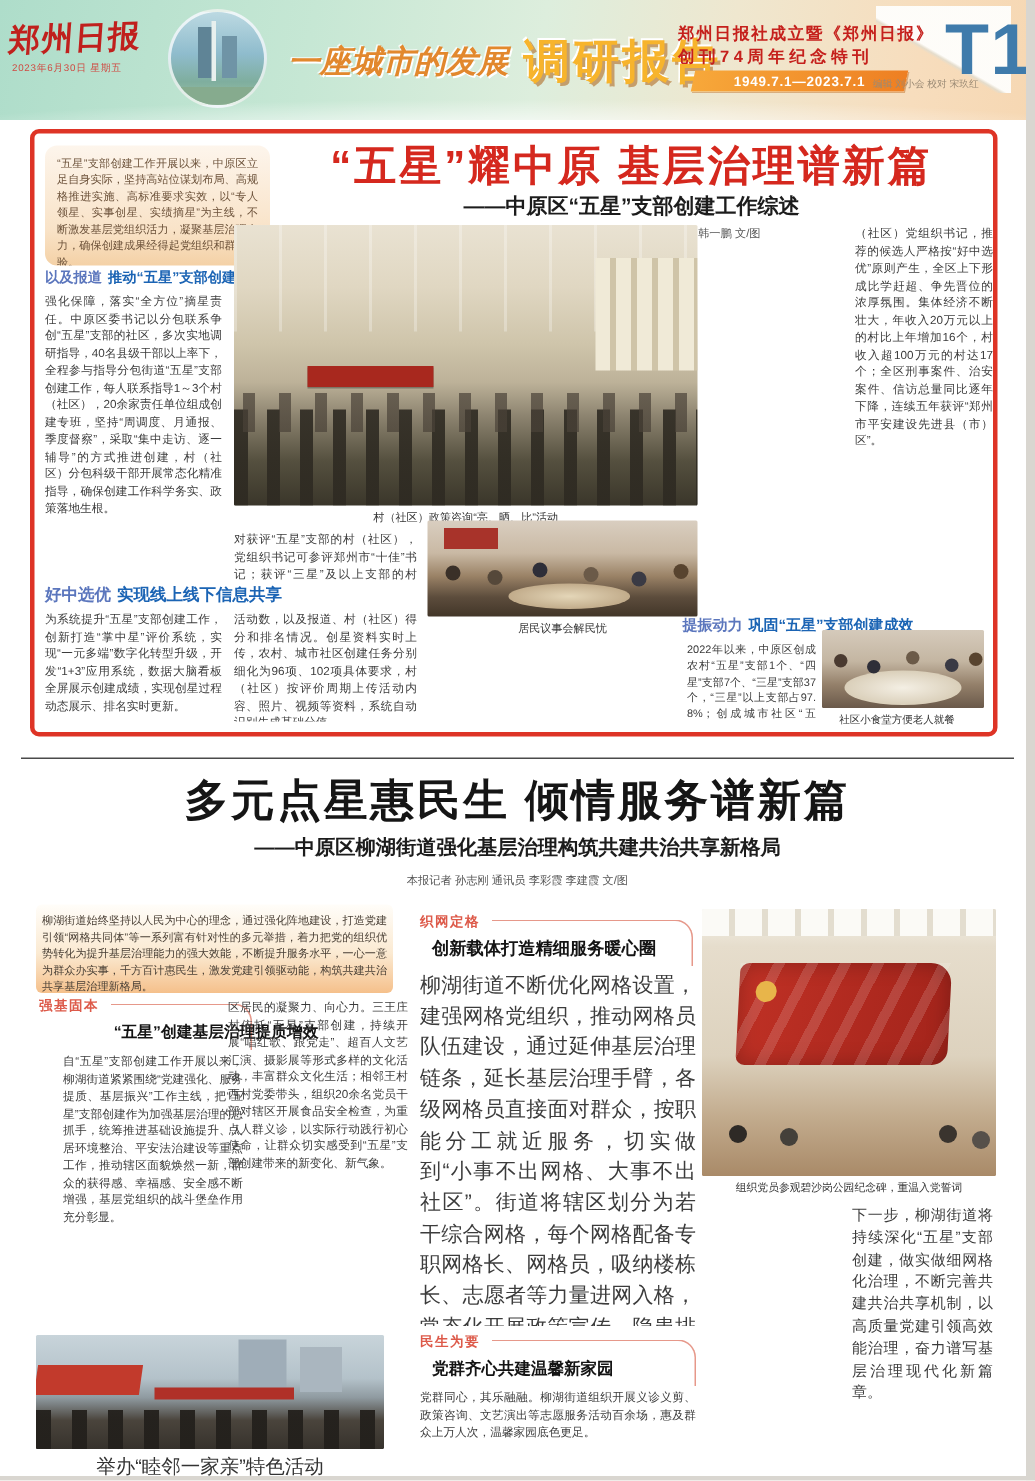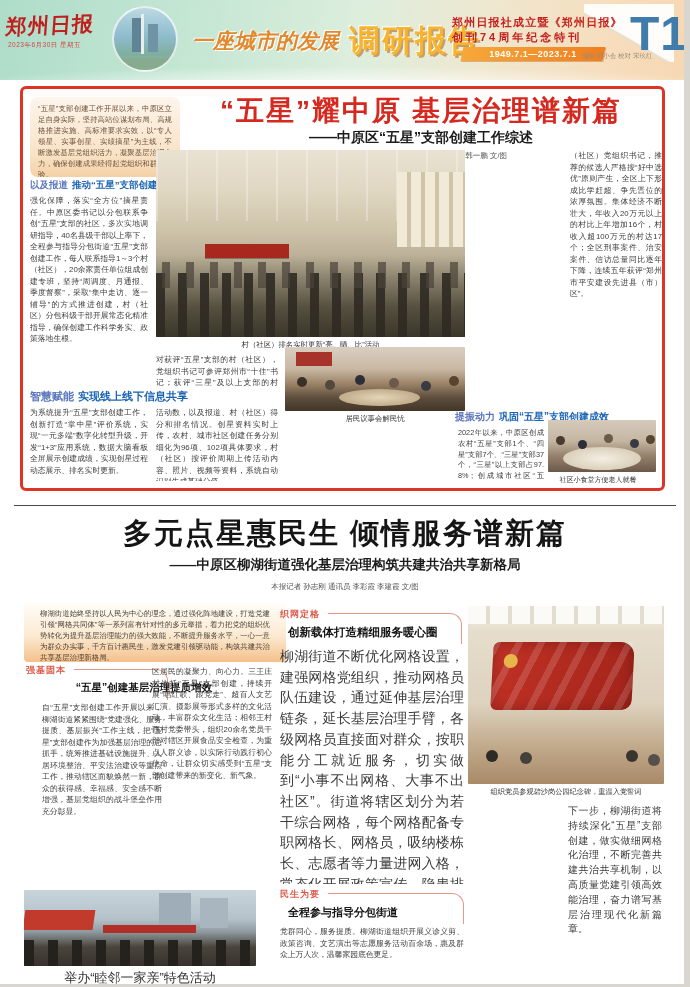--- a/index.html
+++ b/index.html
@@ -48,21 +48,21 @@
   .h-blue .lead{color:#5b76bd;margin-right:4px;}
   .h-blue .rest{color:#1b64b4;}
   
   .photo{overflow:hidden;border-radius:1px;}
   .heads{position:absolute;width:10px;height:10px;border-radius:50%;}
   
   .rule{left:14px;top:505px;width:662px;height:1px;background:#4a4a4a;}
   .head2{left:30px;top:514px;width:630px;text-align:center;font-size:29px;font-weight:bold;
     color:#151515;letter-spacing:2px;white-space:nowrap;}
   .subhead2{left:30px;top:556px;width:630px;text-align:center;font-size:13.5px;font-weight:bold;color:#1c1c1c;}
-  .intro2{left:24px;top:603px;width:230px;height:47px;padding:6px 16px;border-radius:4px;
+  .intro2{left:24px;top:603px;width:230px;height:47px;padding:6px 4px;border-radius:4px;
     background:linear-gradient(180deg,#fffdf9 0%,#fbead2 55%,#f5c08b 100%);font-size:7.4px;color:#4a4036;}
   .sec{position:absolute;}
   .sec .deco{position:absolute;left:48px;right:0;top:5px;height:30px;
     border-top:1px solid #e6988a;border-right:1px solid #e6988a;border-top-right-radius:12px;}
   .sec .lab{position:relative;font-size:9px;font-weight:bold;color:#dd5a4a;letter-spacing:1px;}
   .sec .ttl{position:relative;margin-top:4px;font-weight:bold;color:#141414;white-space:nowrap;}
   .edge{background:#d9d6d0;}
 </style>
 </head>
 <body>
@@ -110,26 +110,26 @@
          background:repeating-linear-gradient(90deg,rgba(255,255,255,.28) 0 2px,rgba(0,0,0,0) 2px 30px);"></div>
     <div class="abs" style="left:78%;top:12%;width:22%;height:40%;
          background:repeating-linear-gradient(90deg,#f0ead7 0 10px,#cfc4a8 10px 14px);"></div>
     <div class="abs" style="left:16%;top:50%;width:27%;height:8%;background:#a8281e;
          box-shadow:0 1px 0 rgba(0,0,0,.3);"></div>
     <div class="abs" style="left:0;bottom:0;width:100%;height:34%;opacity:.9;
          background:repeating-linear-gradient(90deg,#2e2a22 0 9px,rgba(0,0,0,0) 9px 22px);"></div>
     <div class="abs" style="left:6px;bottom:26%;width:96%;height:14%;opacity:.7;
          background:repeating-linear-gradient(90deg,#4a4238 0 8px,rgba(0,0,0,0) 8px 24px);"></div>
   </div>
-  <div class="abs cap" style="left:156px;top:340px;width:309px;font-size:7.4px;">村（社区）排名实时更新“亮、晒、比”活动</div>
+  <div class="abs cap" style="left:156px;top:340px;width:309px;font-size:7.4px;">村（社区）政策咨询“亮、晒、比”活动</div>
 
   <div class="abs jt" style="left:156px;top:354px;width:122px;height:33px;font-size:7.8px;">对获评“五星”支部的村（社区），党组织书记可参评郑州市“十佳”书记；获评“三星”及以上支部的村（社区），书记方可参评区级以上荣誉。</div>
 
   <div class="abs h-blue" style="left:30px;top:389px;font-size:11px;">
-    <span class="lead">智慧赋能</span><span class="rest">实现线上线下信息共享</span>
+    <span class="lead">好中选优</span><span class="rest">实现线上线下信息共享</span>
   </div>
   <div class="abs jt" style="left:30px;top:407px;width:118px;height:74px;font-size:7.8px;">为系统提升“五星”支部创建工作，创新打造“掌中星”评价系统，实现“一元多端”数字化转型升级，开发“1+3”应用系统，数据大脑看板全屏展示创建成绩，实现创星过程动态展示、排名实时更新。</div>
   <div class="abs jt" style="left:156px;top:407px;width:122px;height:74px;font-size:7.8px;">活动数，以及报道、村（社区）得分和排名情况。创星资料实时上传，农村、城市社区创建任务分别细化为96项、102项具体要求，村（社区）按评价周期上传活动内容、照片、视频等资料，系统自动识别生成基础分值。</div>
 
   <div class="abs photo" style="left:285px;top:347px;width:180px;height:64px;
        background:linear-gradient(180deg,#d9cec0 0%,#c9b9a4 34%,#9a8266 58%,#5c4c3c 80%,#423628 100%);">
     <div class="abs" style="left:6%;top:8%;width:20%;height:22%;background:#a8332a;"></div>
     <div class="abs" style="left:30%;bottom:8%;width:45%;height:26%;border-radius:50%;
          background:radial-gradient(#e4d6b8,#b39a78);"></div>
     <div class="heads" style="left:12px;top:30px;background:#3a3028;
@@ -200,19 +200,19 @@
     <div class="abs" style="left:0;top:26%;width:30%;height:26%;background:#c23a2c;transform:skewX(-8deg);"></div>
     <div class="abs" style="left:34%;top:46%;width:40%;height:11%;background:#b03028;"></div>
     <div class="abs" style="left:0;bottom:0;width:100%;height:34%;opacity:.95;
          background:repeating-linear-gradient(90deg,#23201c 0 10px,rgba(0,0,0,0) 10px 24px);"></div>
   </div>
   <div class="abs cap" style="left:24px;top:969px;width:232px;font-size:13px;">举办“睦邻一家亲”特色活动</div>
 
   <div class="sec" style="left:280px;top:888px;width:184px;">
     <div class="deco"></div>
     <div class="lab">民生为要</div>
-    <div class="ttl" style="font-size:11px;margin-left:8px;">全程参与指导分包街道</div>
-  </div>
-  <div class="abs jt" style="left:280px;top:926px;width:184px;height:56px;font-size:7.8px;">党群同心，服务提质。柳湖街道组织开展义诊义剪、政策咨询、文艺演出等志愿服务活动百余场，惠及群众上万人次，温馨家园底色更足。</div>
+    <div class="ttl" style="font-size:11px;margin-left:8px;">党群齐心共建温馨新家园</div>
+  </div>
+  <div class="abs jt" style="left:280px;top:926px;width:184px;height:56px;font-size:7.8px;">党群同心，其乐融融。柳湖街道组织开展义诊义剪、政策咨询、文艺演出等志愿服务活动百余场，惠及群众上万人次，温馨家园底色更足。</div>
 
   <div class="abs edge" style="right:0;top:0;width:6px;height:987px;"></div>
   <div class="abs edge" style="left:0;bottom:0;width:690px;height:3px;"></div>
 </div>
 
 </body></html>

